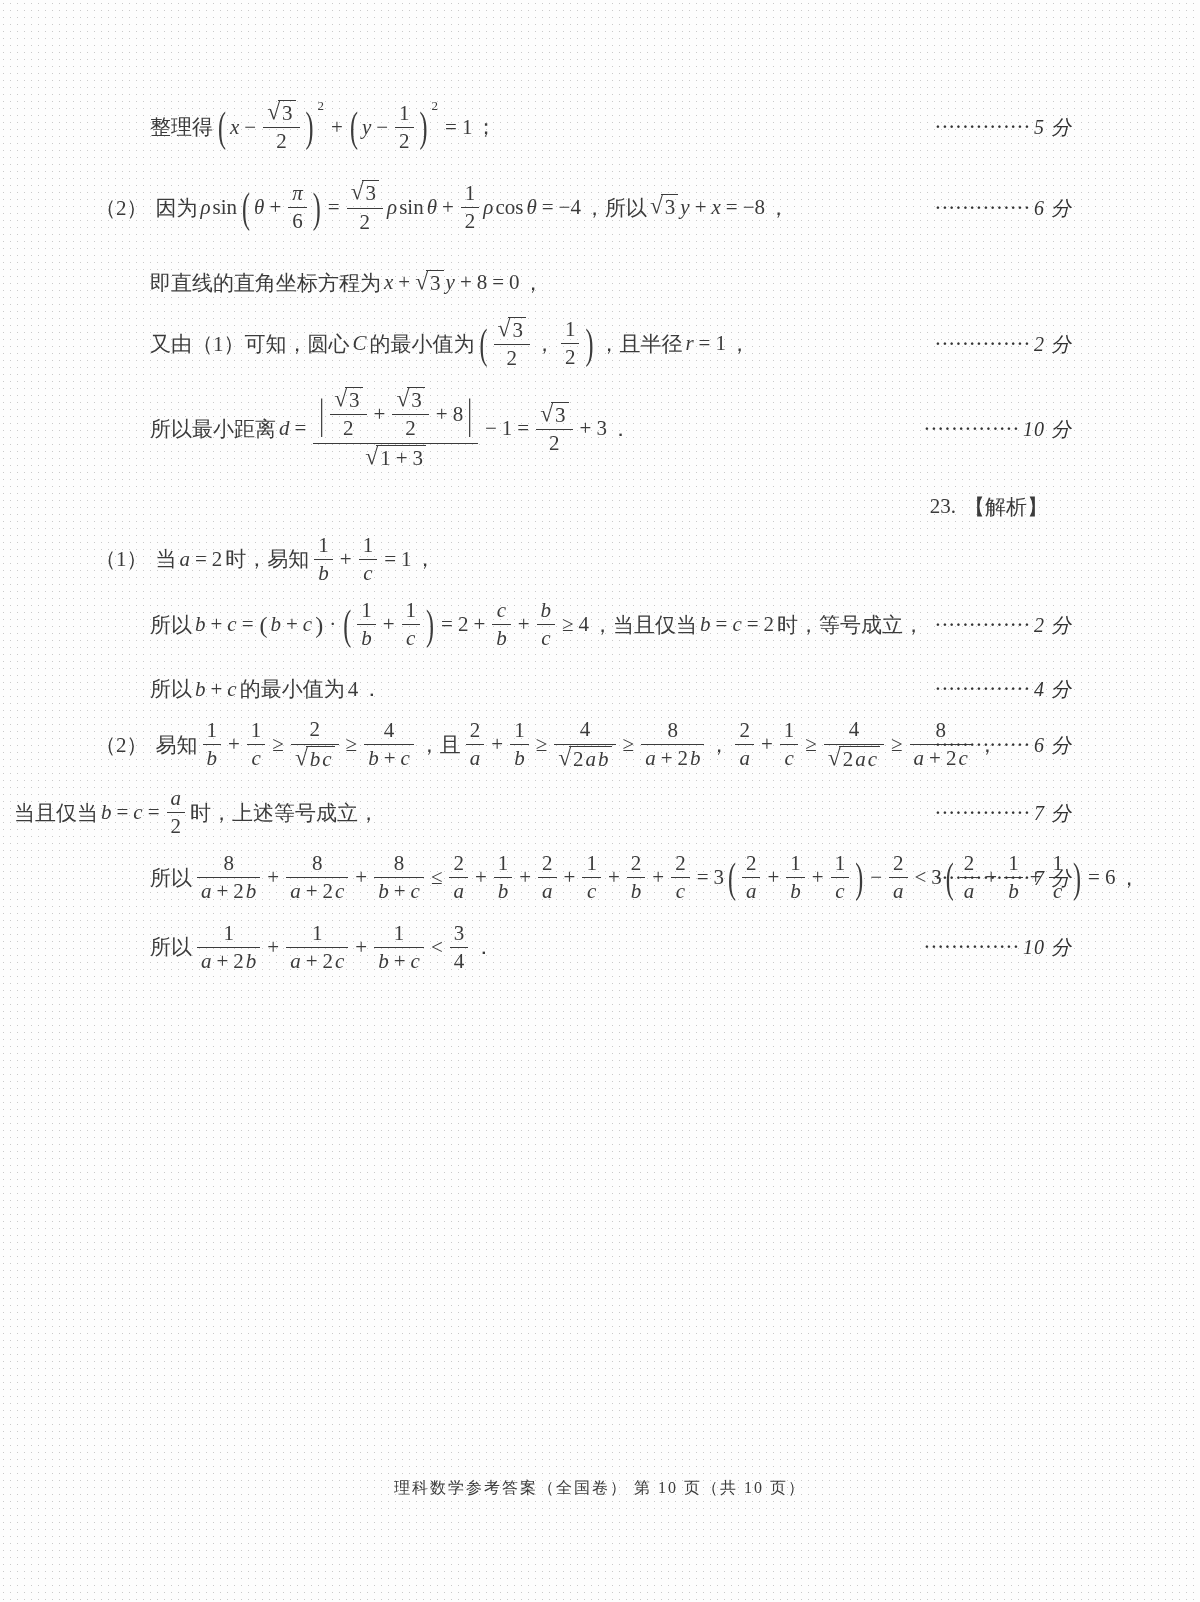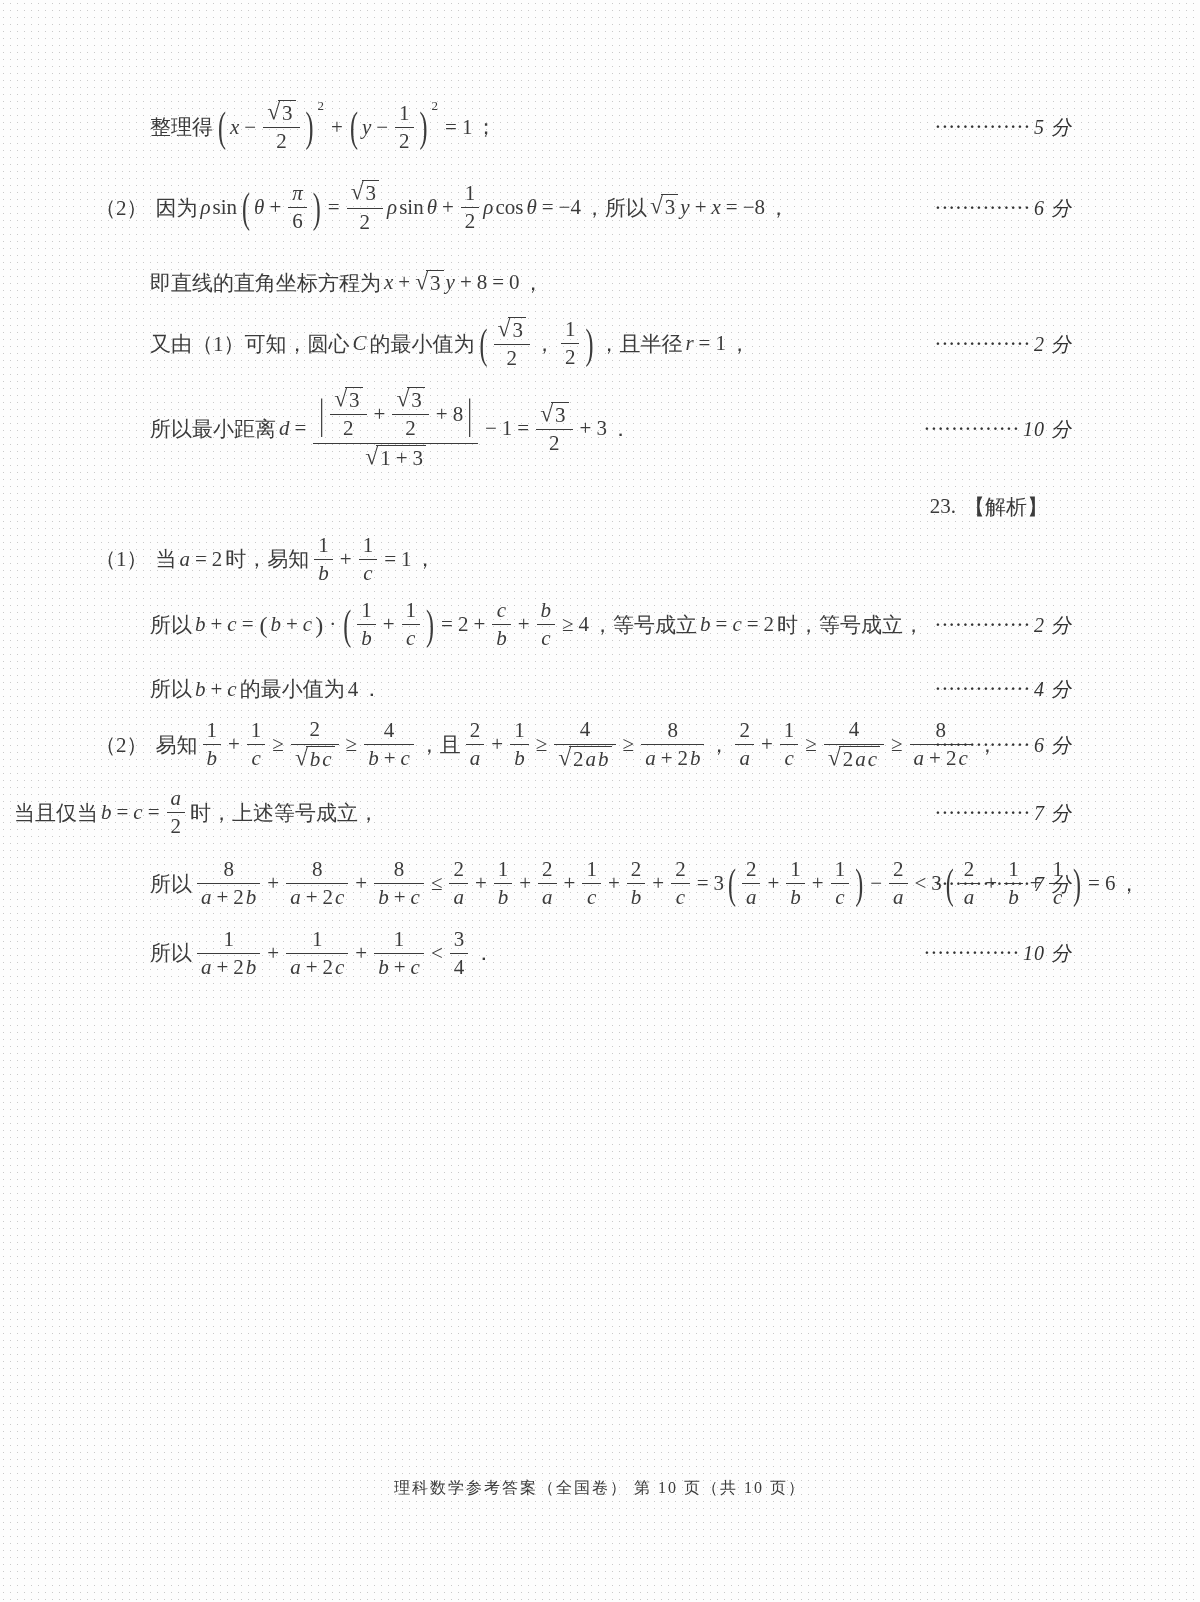--- a/index.html
+++ b/index.html
@@ -49,21 +49,21 @@
   #lines .line:nth-child(1){margin-bottom:26px;}
   #lines .line:nth-child(2){margin-bottom:30px;}
   #lines .line:nth-child(3){margin-bottom:16px;}
   #lines .line:nth-child(4){margin-bottom:16px;}
   #lines .line:nth-child(5){margin-bottom:18px;}
   #lines .line:nth-child(6){margin-bottom:8px;justify-content:flex-end;}
   #lines .line:nth-child(7){margin-bottom:12px;}
   #lines .line:nth-child(8){margin-bottom:20px;}
   #lines .line:nth-child(9){margin-bottom:10px;}
   #lines .line:nth-child(10){margin-bottom:14px;}
-  #lines .line:nth-child(11){margin-bottom:18px;padding-left:12px;}
+  #lines .line:nth-child(11){margin-bottom:12px;padding-left:12px;}
   #lines .line:nth-child(12){margin-bottom:16px;}
   .footer{
     position:absolute;top:1478px;left:0;width:100%;
     text-align:center;font-size:16px;letter-spacing:2px;color:#3b3b3b;
   }
 </style>
 </head>
 <body>
 
 <div class="page">
@@ -425,21 +425,21 @@
           <span class="frac">
             <span class="fnum mrow">
               <span class="tk-v">b</span>
             </span>
             <span class="fden mrow">
               <span class="tk-v">c</span>
             </span>
           </span>
           <span class="tk-o">≥</span>
           <span class="tk-n">4</span>
-          <span class="tk-t">，等号成立</span>
+          <span class="tk-t">，当且仅当</span>
           <span class="tk-v">b</span>
           <span class="tk-o">=</span>
           <span class="tk-v">c</span>
           <span class="tk-o">=</span>
           <span class="tk-n">2</span>
           <span class="tk-t">时，等号成立，</span>
         </span>
         <span class="score">
           <span class="dots">··············</span>
           <span class="score-label">2 分</span>

